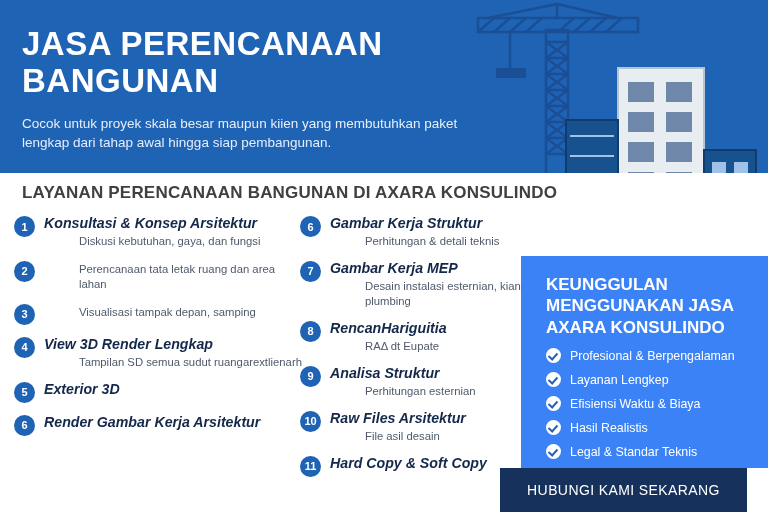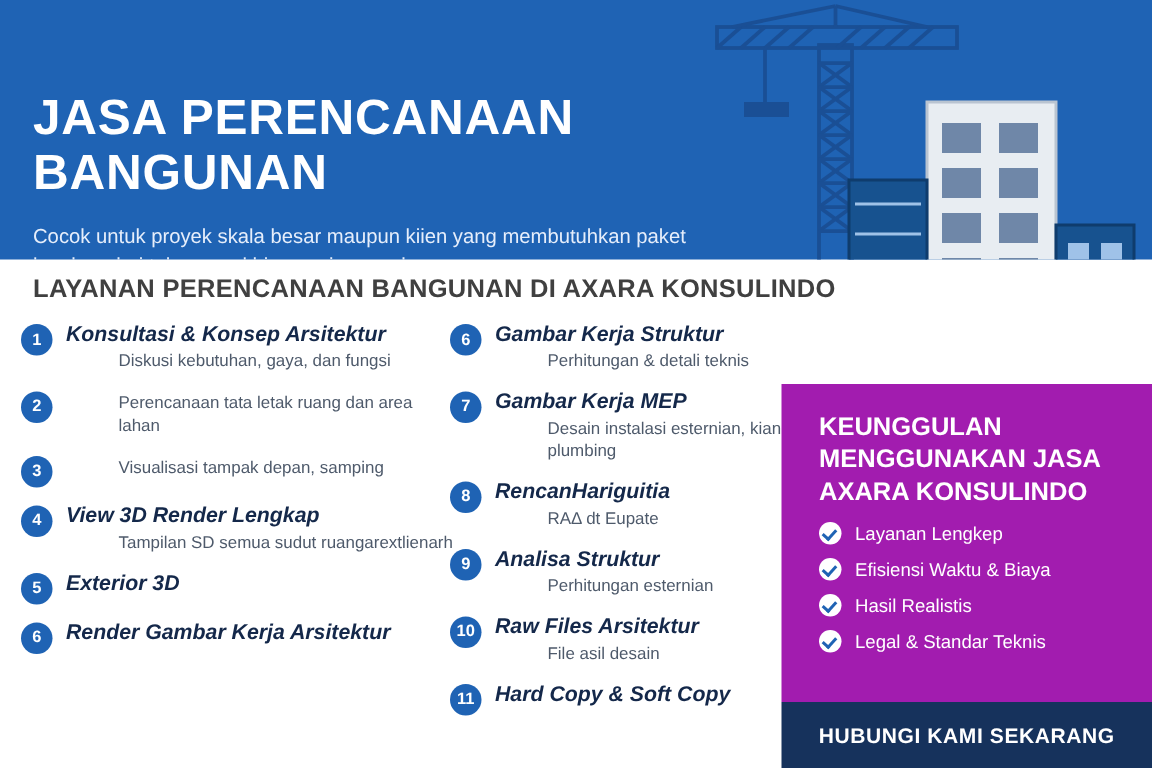--- a/index.html
+++ b/index.html
@@ -18,21 +18,20 @@
   
   .header {
     position: absolute; left: 0; top: 0;
     width: 768px; height: 173px;
     background: #1f63b4;
     overflow: hidden;
   }
   .header-text {
     position: absolute; left: 22px; top: 26px;
     width: 470px;
-    margin-top: 34px;
   }
   .title {
     color: #ffffff;
     font-size: 33px;
     font-weight: bold;
     line-height: 1.12;
     letter-spacing: 0.5px;
   }
   .subtitle {
     margin-top: 14px;
@@ -88,21 +87,21 @@
     line-height: 1.32;
     margin-top: 2px;
     padding-left: 35px;
   }
 
   
   .panel {
     position: absolute;
     left: 521px; top: 256px;
     width: 247px; height: 212px;
-    background: #a21caf;
+    background: #3b82f6;
   }
   .panel-title {
     position: absolute; left: 25px; top: 18px;
     width: 200px;
     color: #fff;
     font-size: 17px;
     font-weight: bold;
     line-height: 1.25;
   }
   .benefits {
@@ -129,26 +128,26 @@
     border: solid #1f63b4;
     border-width: 0 2px 2px 0;
     transform: rotate(42deg);
   }
   .benefit-label {
     color: #ffffff;
     font-size: 12.4px;
   }
   .cta {
     position: absolute;
-    left: 521px; top: 468px;
+    left: 500px; top: 468px;
     width: 247px; height: 44px;
     background: #16325c;
     color: #ffffff;
     font-size: 14px;
-    font-weight: bold;
+    font-weight: normal;
     letter-spacing: 0.4px;
     display: flex; align-items: center; justify-content: center;
   }
 </style>
 </head>
 <body>
 
 <div class="page">
 
   <div class="header">
@@ -320,20 +319,24 @@
         <div class="item-title">Hard Copy &amp; Soft Copy</div>
       </div>
     </div>
   </div>
 
   <div class="panel">
     <div class="panel-title">KEUNGGULAN MENGGUNAKAN JASA AXARA KONSULINDO</div>
     <div class="benefits">
       <div class="benefit">
         <span class="check"></span>
+        <span class="benefit-label">Profesional &amp; Berpengalaman</span>
+      </div>
+      <div class="benefit">
+        <span class="check"></span>
         <span class="benefit-label">Layanan Lengkep</span>
       </div>
       <div class="benefit">
         <span class="check"></span>
         <span class="benefit-label">Efisiensi Waktu &amp; Biaya</span>
       </div>
       <div class="benefit">
         <span class="check"></span>
         <span class="benefit-label">Hasil Realistis</span>
       </div>

